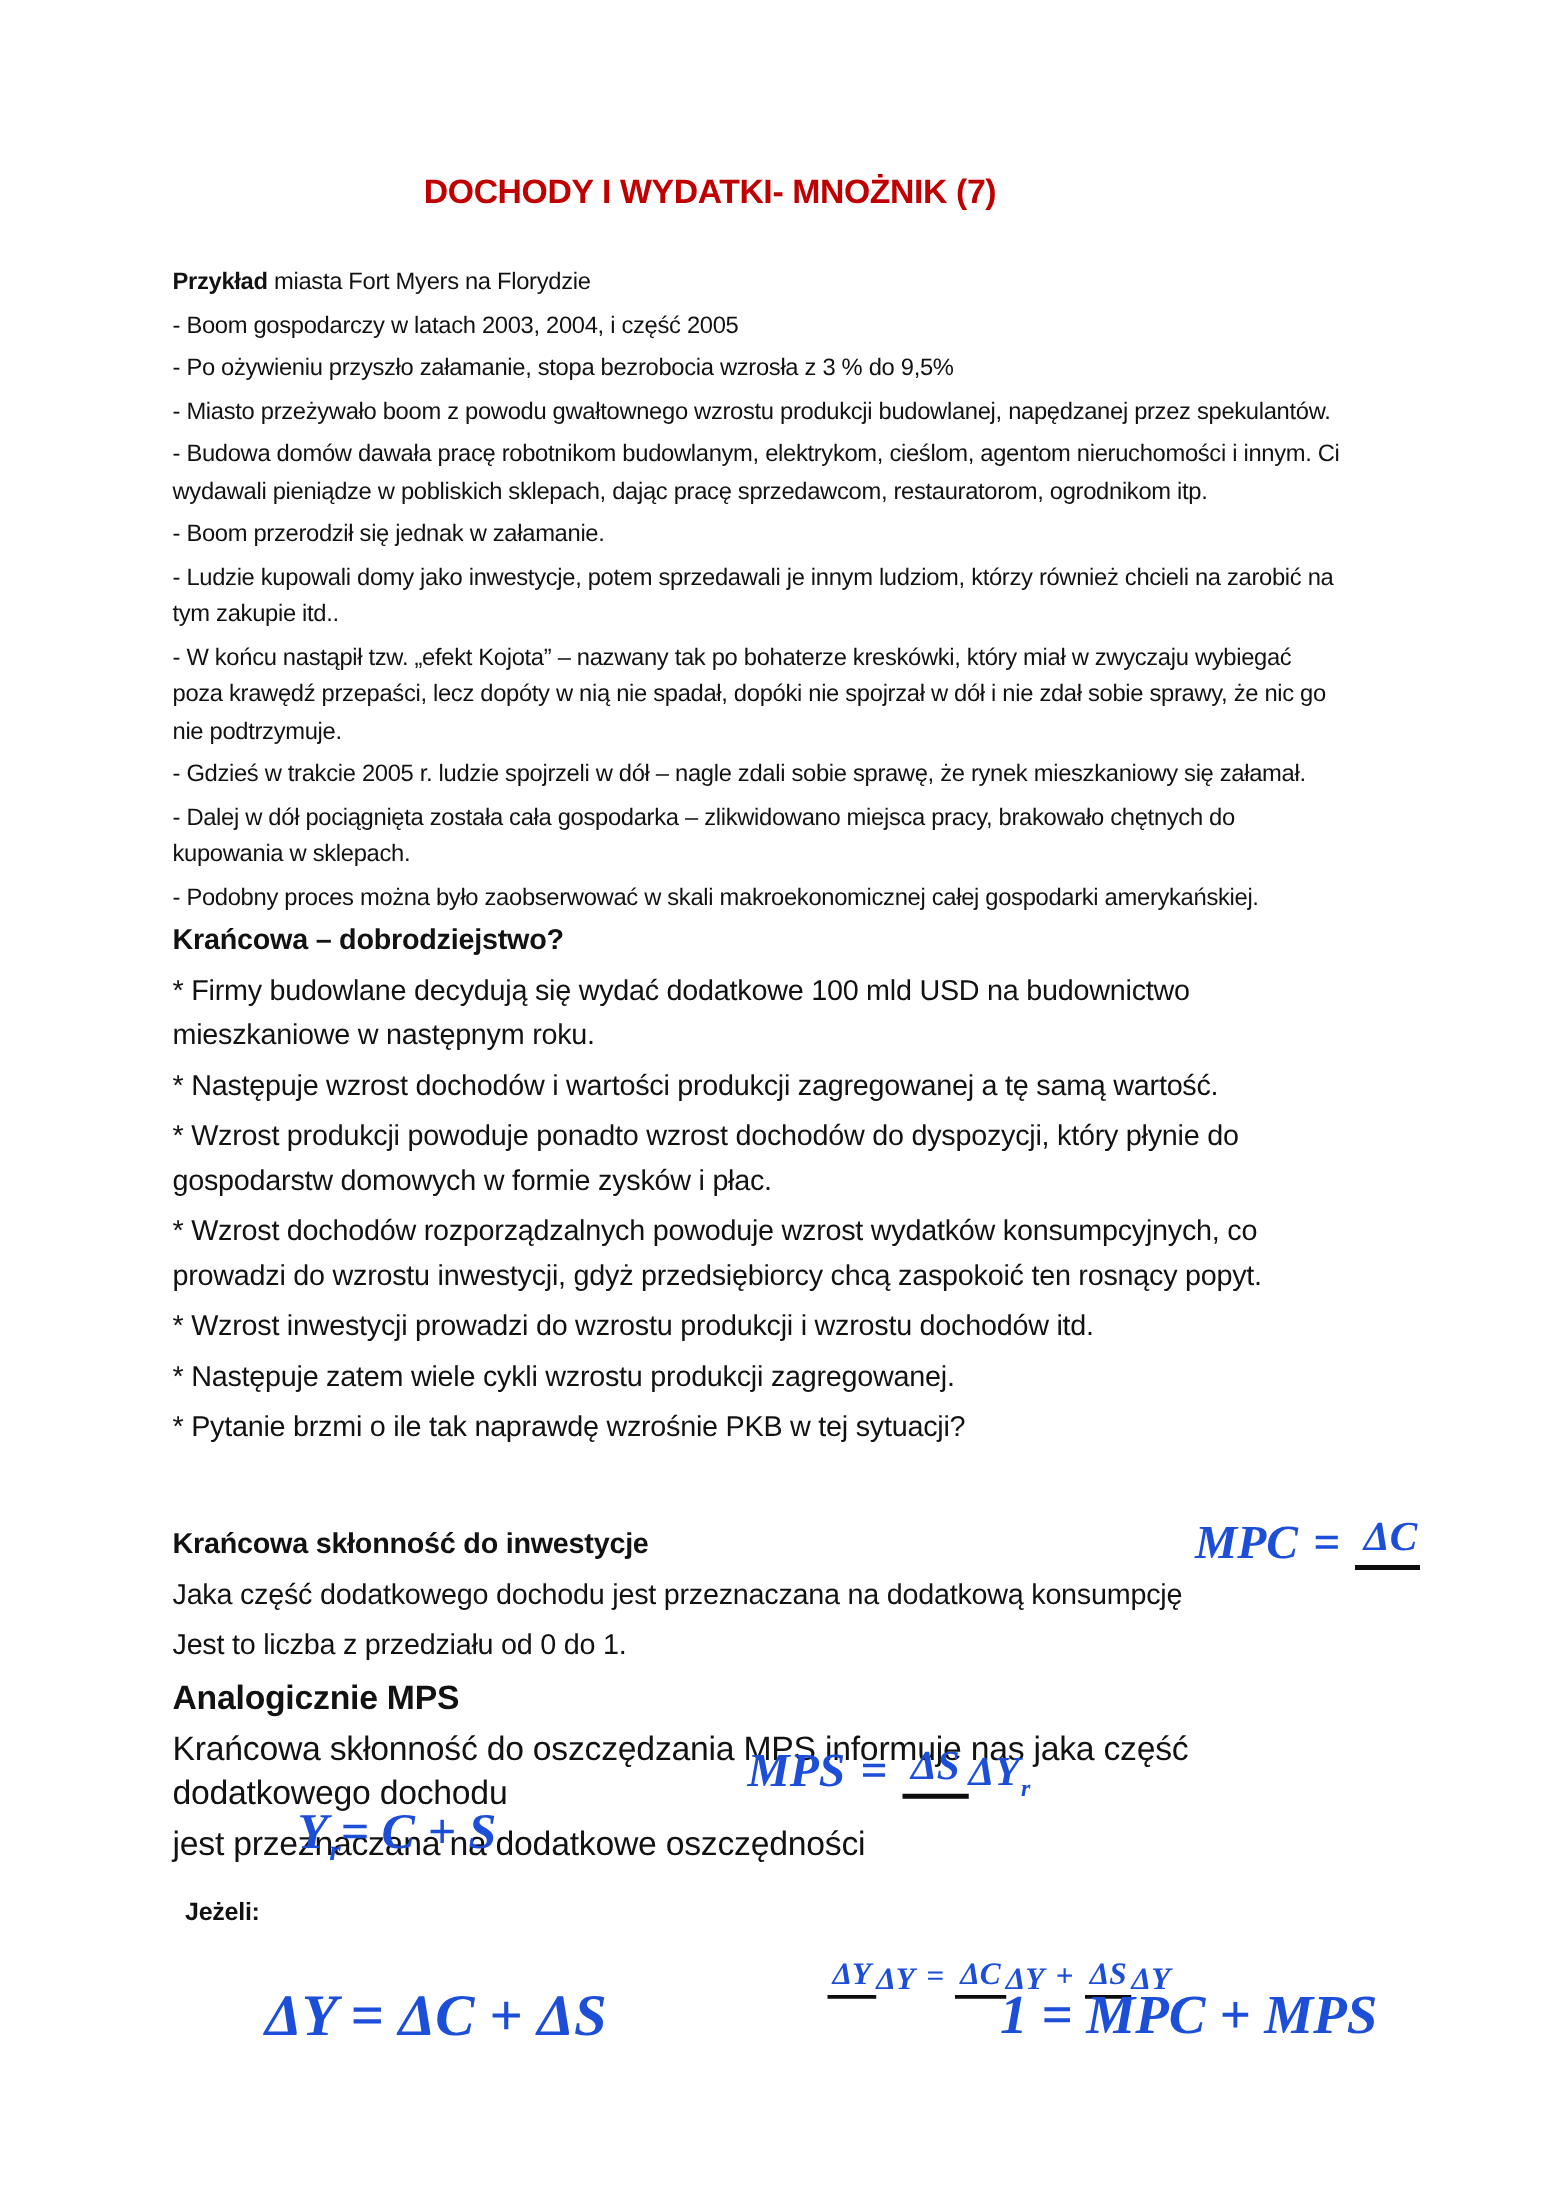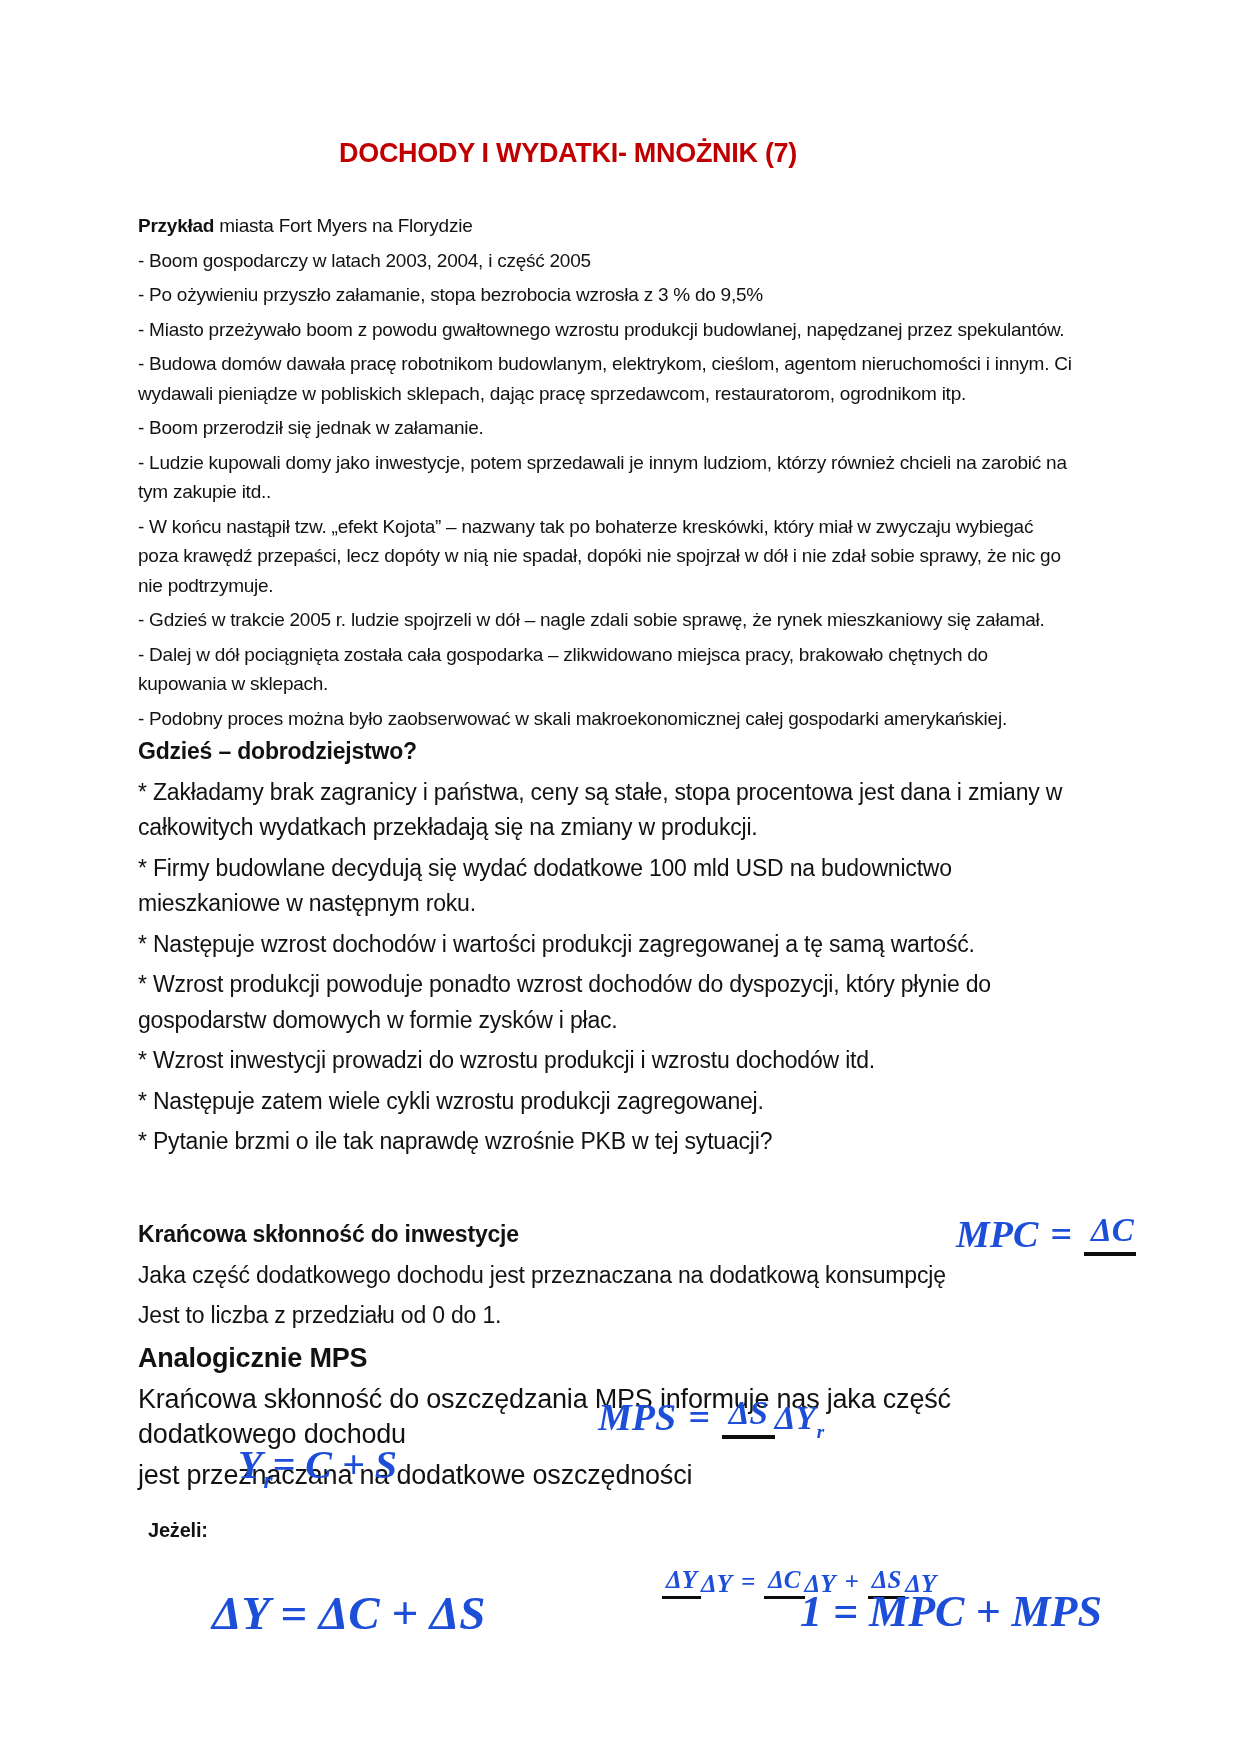--- a/index.html
+++ b/index.html
@@ -76,25 +76,25 @@
     <p>- Budowa domów dawała pracę robotnikom budowlanym, elektrykom, cieślom, agentom nieruchomości i innym. Ci wydawali pieniądze w pobliskich sklepach, dając pracę sprzedawcom, restauratorom, ogrodnikom itp.</p>
     <p>- Boom przerodził się jednak w załamanie.</p>
     <p>- Ludzie kupowali domy jako inwestycje, potem sprzedawali je innym ludziom, którzy również chcieli na zarobić na tym zakupie itd..</p>
     <p>- W końcu nastąpił tzw. „efekt Kojota” – nazwany tak po bohaterze kreskówki, który miał w zwyczaju wybiegać poza krawędź przepaści, lecz dopóty w nią nie spadał, dopóki nie spojrzał w dół i nie zdał sobie sprawy, że nic go nie podtrzymuje.</p>
     <p>- Gdzieś w trakcie 2005 r. ludzie spojrzeli w dół – nagle zdali sobie sprawę, że rynek mieszkaniowy się załamał.</p>
     <p>- Dalej w dół pociągnięta została cała gospodarka – zlikwidowano miejsca pracy, brakowało chętnych do kupowania w sklepach.</p>
     <p>- Podobny proces można było zaobserwować w skali makroekonomicznej całej gospodarki amerykańskiej.</p>
   </section>
 
   <section class="block b2">
-    <p class="h">Gdzieś – dobrodziejstwo?</p>
-    <p>* Zakładamy brak zagranicy i państwa, ceny są stałe, stopa procentowa jest dana i zmiany w całkowitych wydatkach przekładają się na zmiany w produkcji.</p>
+    <p class="h">Krańcowa – dobrodziejstwo?</p>
     <p>* Firmy budowlane decydują się wydać dodatkowe 100 mld USD na budownictwo mieszkaniowe w następnym roku.</p>
     <p>* Następuje wzrost dochodów i wartości produkcji zagregowanej a tę samą wartość.</p>
     <p>* Wzrost produkcji powoduje ponadto wzrost dochodów do dyspozycji, który płynie do gospodarstw domowych w formie zysków i płac.</p>
+    <p>* Wzrost dochodów rozporządzalnych powoduje wzrost wydatków konsumpcyjnych, co prowadzi do wzrostu inwestycji, gdyż przedsiębiorcy chcą zaspokoić ten rosnący popyt.</p>
     <p>* Wzrost inwestycji prowadzi do wzrostu produkcji i wzrostu dochodów itd.</p>
     <p>* Następuje zatem wiele cykli wzrostu produkcji zagregowanej.</p>
     <p>* Pytanie brzmi o ile tak naprawdę wzrośnie PKB w tej sytuacji?</p>
   </section>
 
   <section class="block mpc-sec">
     <p class="h">Krańcowa skłonność do inwestycje</p>
     <p>Jaka część dodatkowego dochodu jest przeznaczana na dodatkową konsumpcję</p>
     <p>Jest to liczba z przedziału od 0 do 1.</p>
   </section>

